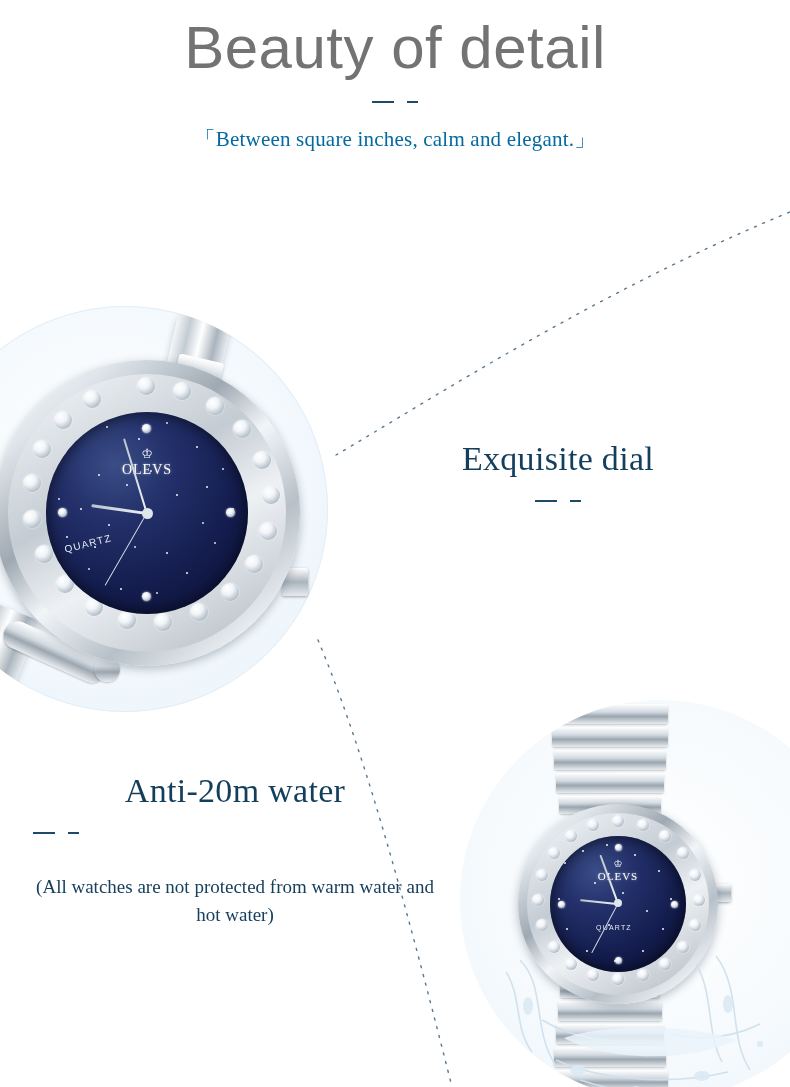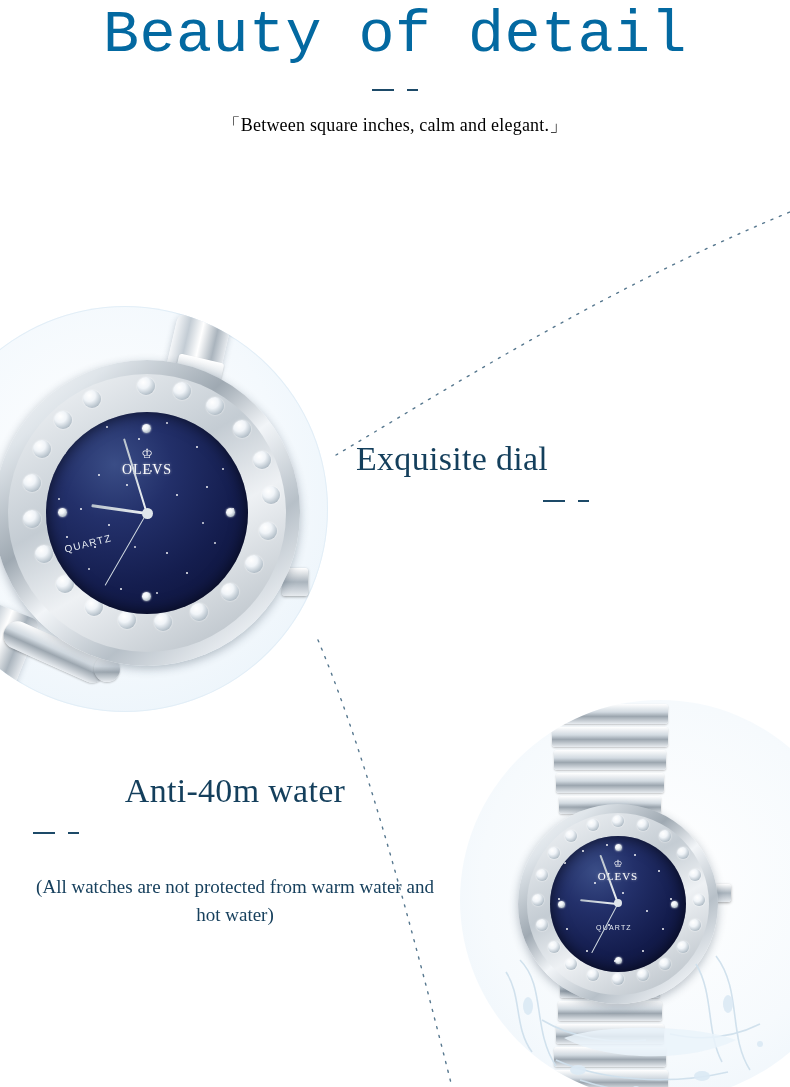--- a/index.html
+++ b/index.html
@@ -24,26 +24,26 @@
     text-align: center;
   }
   .eyebrow {
     font-family: "Liberation Serif", serif;
     font-size: 15px;
     letter-spacing: 0.4px;
     color: #1d4a68;
     margin-top: 52px;
   }
   .hero-title {
-    font-family: Liberation Mono, monospace;
+    font-family: Liberation Sans, sans-serif;
     font-size: 60px;
     line-height: 1.05;
     font-weight: normal;
-    color: #0369a1;
-    margin-top: 4px;
+    color: #737373;
+    margin-top: 16px;
     letter-spacing: 0.5px;
   }
   .divider {
     margin: 18px auto 0;
     width: 46px;
     height: 10px;
     position: relative;
   }
   .divider .d-long {
     position: absolute;
@@ -51,22 +51,22 @@
     width: 22px; height: 2px;
     background: #1d4a68;
   }
   .divider .d-short {
     position: absolute;
     right: 0; top: 4px;
     width: 11px; height: 2px;
     background: #1d4a68;
   }
   .hero-sub {
-    font-size: 18px;
-    color: #000000;
+    font-size: 21px;
+    color: #0369a1;
     margin-top: 18px;
     letter-spacing: 0.2px;
   }
 
   
   .connectors {
     position: absolute;
     top: 0; left: 0;
     width: 790px;
     height: 1087px;
@@ -172,24 +172,24 @@
   .link {
     position: absolute;
     background: linear-gradient(180deg,#ffffff 0%,#d2dae1 40%,#9ca6af 62%,#e8ecf0 100%);
     border-radius: 3px;
     box-shadow: 0 1px 2px rgba(0,0,0,.22);
   }
 
   
   .block-right {
     position: absolute;
-    left: 356px;
+    left: 348px;
     top: 440px;
     width: 420px;
-    text-align: left;
+    text-align: center;
   }
   .block-left {
     position: absolute;
     left: 20px;
     top: 772px;
     width: 430px;
     text-align: center;
   }
   .feat-title {
     font-size: 34px;
@@ -312,21 +312,21 @@
 
 <div class="block-right">
   <div class="feat-title">Exquisite dial</div>
   <div class="divider">
     <span class="d-long"></span>
     <span class="d-short"></span>
   </div>
 </div>
 
 <div class="block-left">
-  <div class="feat-title" style="text-align:center;">Anti-40m water</div>
+  <div class="feat-title" style="text-align:center;">Anti-20m water</div>
   <div class="divider divider-left" style="margin-left:13px;">
     <span class="d-long"></span>
     <span class="d-short"></span>
   </div>
   <div class="feat-desc" style="max-width:400px;margin-left:auto;margin-right:auto;margin-top:35px;">(All watches are not protected from warm water and hot water)</div>
 </div>
 
 <div class="circle-bottom">
 
   <div>

